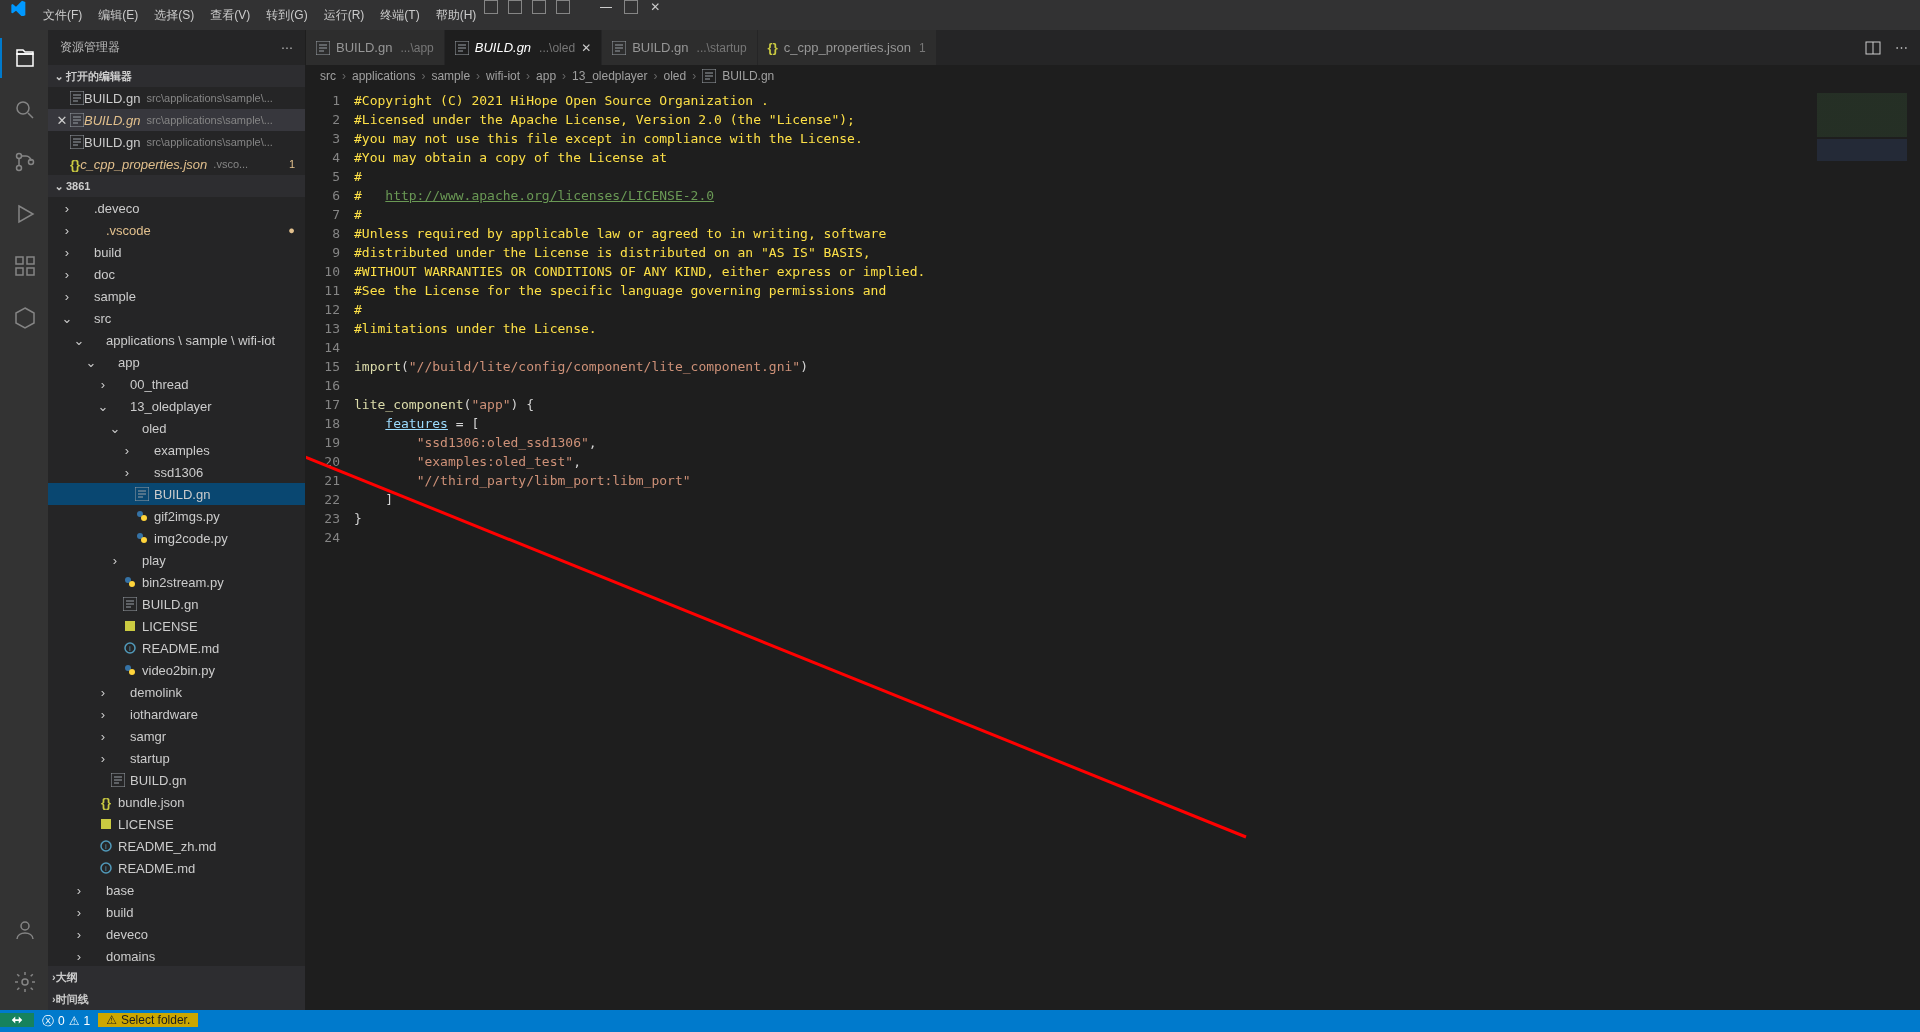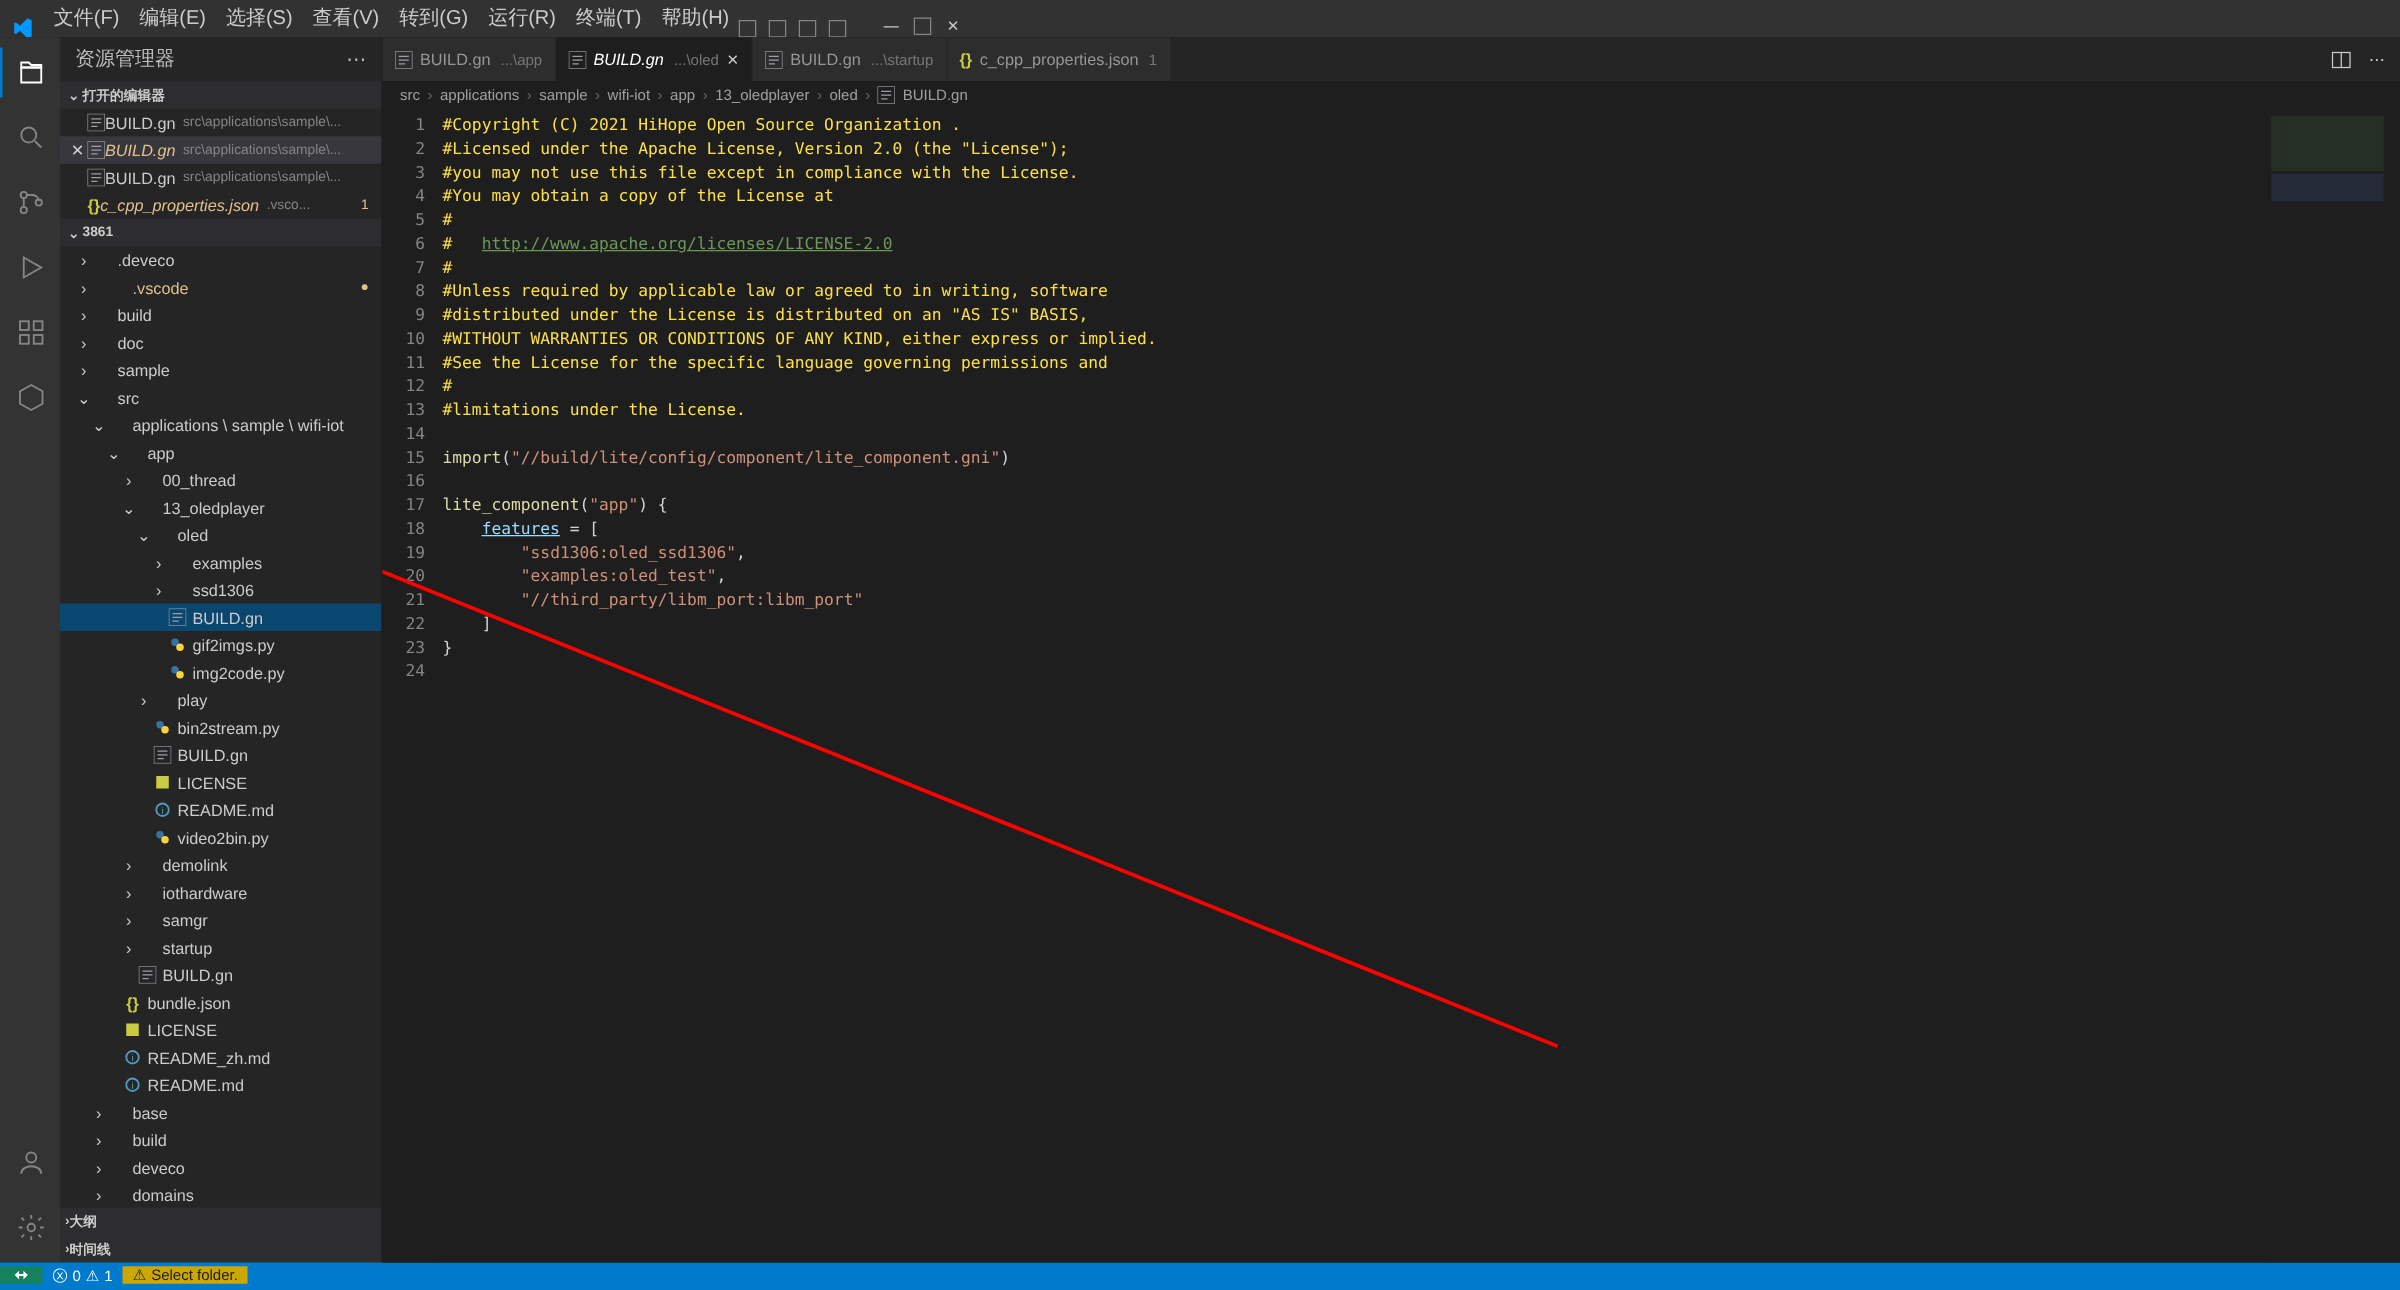--- a/index.html
+++ b/index.html
@@ -11,23 +11,23 @@
   width: 1920px;
   height: 1032px;
   overflow: hidden;
   display: flex;
   flex-direction: column;
 }
 .titlebar {
   height: 30px;
   background: #323233;
   display: flex;
-  align-items: flex-end;
+  align-items: flex-start;
   color: #cccccc;
-  font-size: 16px;
+  font-size: 12px;
 }
 .titlebar .logo { width: 35px; display:flex; align-items:center; justify-content:center; }
 .titlebar .menu { display: flex; gap: 0; }
 .titlebar .menu span { padding: 0 8px; line-height: 30px; cursor: default; }
 .titlebar .center { flex:1; text-align:center; color:#ccc; }
 .titlebar .wincontrols { display:flex; align-items:center; gap:12px; padding: 0 12px; }
 .titlebar .layouticons { display:flex; gap:10px; padding-right:18px; }
 .icon-box { width:14px; height:14px; border:1px solid #858585; display:inline-block; }
 .icon-min { width:12px; height:1px; background:#ccc; display:inline-block; }
 .icon-close::before { content:"✕"; color:#ccc; font-size:12px; }
@@ -45,21 +45,21 @@
 .activitybar .ab-item.active { color:#fff; border-left:2px solid #007acc; }
 .activitybar .bottom { margin-top:auto; margin-bottom:8px; display:flex; flex-direction:column; gap:12px; align-items:center; }
 .sidebar {
   width: 258px;
   background: #252526;
   display:flex;
   flex-direction:column;
   min-width:258px;
   border-right:1px solid #1e1e1e;
 }
-.sidebar-header { height:35px; display:flex; align-items:center; justify-content:space-between; padding:0 12px; color:#bbb; font-size:16px; }
+.sidebar-header { height:35px; display:flex; align-items:center; justify-content:space-between; padding:0 12px; color:#bbb; font-size:12px; }
 .sidebar-section-hdr { height:22px; display:flex; align-items:center; padding:0 4px; background:#2d2d30; font-size:11px; font-weight:bold; }
 .sidebar-section-hdr .chev { width:14px; text-align:center; }
 .openeditors { font-size:13px; }
 .openeditors .row, .tree .row {
   height:22px; display:flex; align-items:center; padding-left:6px; white-space:nowrap; overflow:hidden;
 }
 .openeditors .row .closebtn { width:16px; text-align:center; color:#ccc; }
 .openeditors .row .fname { color:#ccc; }
 .openeditors .row .fname.mod { color:#e2c08d; font-style:italic; }
 .openeditors .row .fpath { color:#858585; margin-left:6px; font-size:11px; overflow:hidden; text-overflow:ellipsis; }

